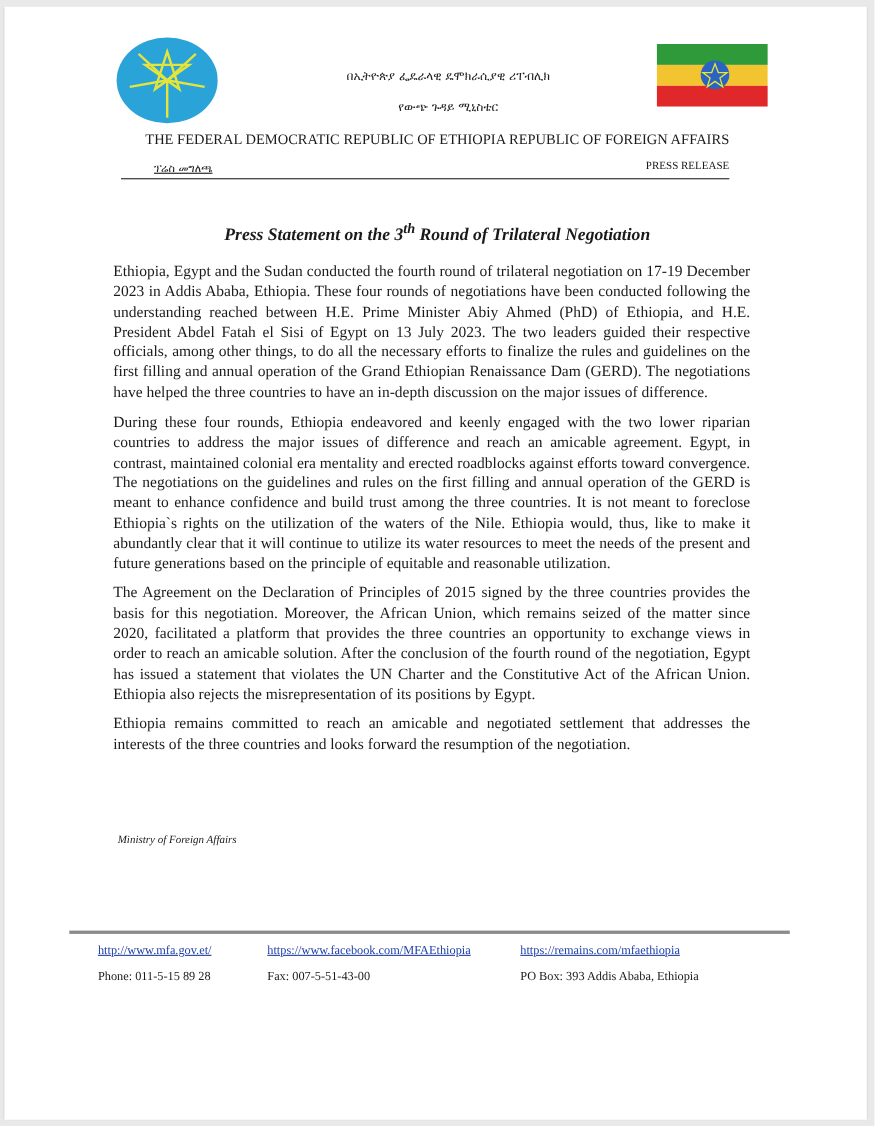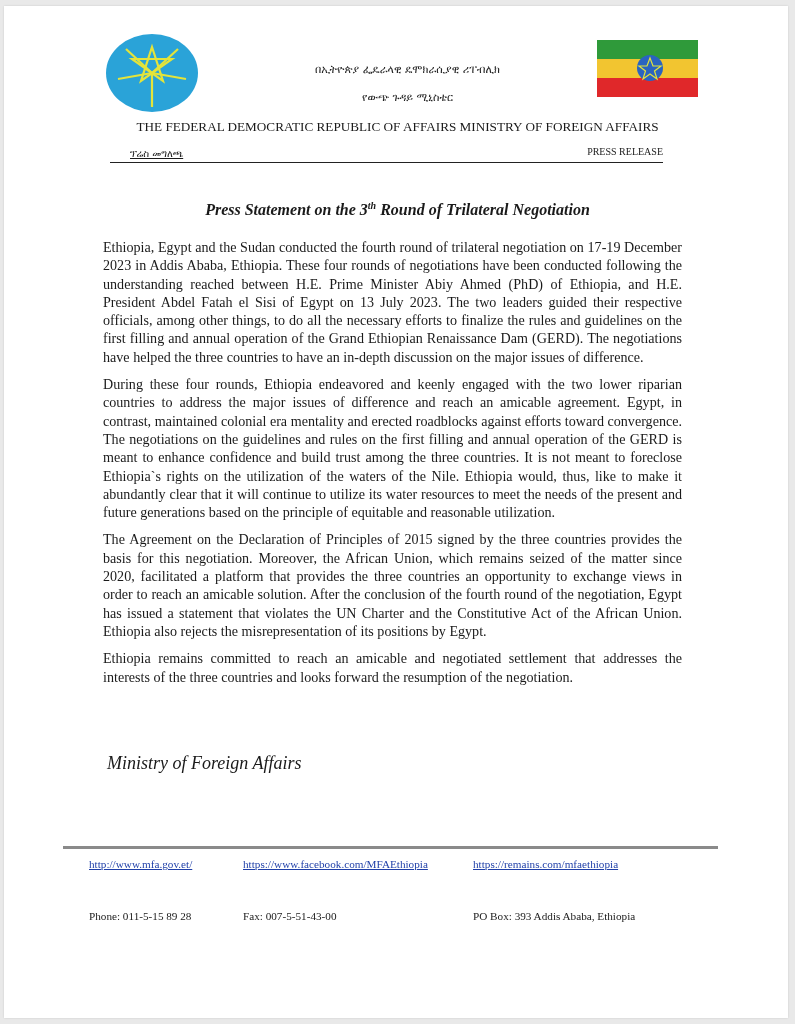--- a/index.html
+++ b/index.html
@@ -25,53 +25,53 @@
   .am2 { top: 91px; left: 10px; }
   .org-title {
     position: absolute; left: 0; width: 795px; top: 119px; text-align: center;
     font-size: 13.2px; letter-spacing: 0;
   }
   .rule-row {
     position: absolute; left: 110px; width: 553px; top: 146px; height: 16px;
     border-bottom: 1.3px solid #222;
   }
   .rule-am {
-    position: absolute; left: 20px; top: 2px;
+    position: absolute; left: 30px; top: 2px;
     font-family: "DejaVu Sans", sans-serif; font-size: 10px; text-decoration: underline;
   }
   .rule-en {
     position: absolute; right: 0; top: 0; font-size: 10px;
   }
   .doc-title {
     position: absolute; left: 0; width: 795px; top: 200px; text-align: center;
     font-size: 16px; font-weight: bold; font-style: italic;
   }
-  .doc-title sup { font-size: 10px; }
+  .doc-title sup { font-size: 13px; }
   .body-text {
     position: absolute; left: 103px; width: 595px; top: 238px;
     font-size: 14.1px; line-height: 18.3px; text-align: justify;
   }
   .body-text p { margin: 0 16px 9px 0; }
   .signature {
-    position: absolute; left: 103px; top: 750px; font-style: italic; font-size: 18px;
+    position: absolute; left: 103px; top: 750px; font-style: italic; font-size: 10px;
     line-height: 27px;
   }
   .signature .org { padding-left: 4px; }
   .footer-rule {
     position: absolute; left: 63px; width: 655px; top: 846px; height: 3px; background: #8a8a8a;
   }
   .footer {
     position: absolute; left: 89px; top: 858px; width: 640px; font-size: 11.2px;
   }
   .footer .frow { position: relative; height: 24px; text-align: center; }
   .footer .c1 { position: absolute; left: 0; }
   .footer .c2 { position: absolute; left: 154px; }
   .footer .c3 { position: absolute; left: 384px; }
   .footer a { color: #1f3fa8; text-decoration: underline; }
-  .footer .plain { color: #1a1a1a; margin-top: 28px; }
+  .footer .plain { color: #1a1a1a; }
 </style>
 </head>
 <body>
 
 <div class="page"></div>
 
 <svg class="emblem" viewBox="0 0 94 80">
   <ellipse cx="48" cy="40" rx="46" ry="39" fill="#2aa3d8"></ellipse>
   <g stroke="#e4e43a" stroke-width="2.2" fill="none">
     <polygon points="48,8 59,42 28,20 68,20 37,42" transform="translate(0,6) scale(1)"></polygon>
@@ -87,21 +87,21 @@
   <rect x="0" y="0" width="101" height="19" fill="#2f9a3a"></rect>
   <rect x="0" y="19" width="101" height="19" fill="#f2c530"></rect>
   <rect x="0" y="38" width="101" height="19" fill="#e0282a"></rect>
   <circle cx="53" cy="28" r="13" fill="#2a64c0"></circle>
   <polygon points="53,18 56,26 64,26 57.5,31 60,39 53,34 46,39 48.5,31 42,26 50,26" fill="none" stroke="#e4e43a" stroke-width="1.2"></polygon>
 </svg>
 
 <div class="amharic-line am1">በኢትዮጵያ ፌዴራላዊ ዴሞክራሲያዊ ሪፐብሊክ</div>
 <div class="amharic-line am2">የውጭ ጉዳይ ሚኒስቴር</div>
 
-<div class="org-title">THE FEDERAL DEMOCRATIC REPUBLIC OF AFFAIRS MINISTRY OF FOREIGN AFFAIRS</div>
+<div class="org-title">THE FEDERAL DEMOCRATIC REPUBLIC OF ETHIOPIA REPUBLIC OF FOREIGN AFFAIRS</div>
 
 <div class="rule-row">
   <span class="rule-am">ፕሬስ መግለጫ</span>
   <span class="rule-en">PRESS RELEASE</span>
 </div>
 
 <div class="doc-title"><span>Press Statement on the 3</span><sup>th</sup><span> Round of Trilateral Negotiation</span></div>
 
 <div class="body-text">
   <p>Ethiopia, Egypt and the Sudan conducted the fourth round of trilateral negotiation on 17-19 December 2023 in Addis Ababa, Ethiopia. These four rounds of negotiations have been conducted following the understanding reached between H.E. Prime Minister Abiy Ahmed (PhD) of Ethiopia, and H.E. President Abdel Fatah el Sisi of Egypt on 13 July 2023. The two leaders guided their respective officials, among other things, to do all the necessary efforts to finalize the rules and guidelines on the first filling and annual operation of the Grand Ethiopian Renaissance Dam (GERD). The negotiations have helped the three countries to have an in-depth discussion on the major issues of difference.</p>

